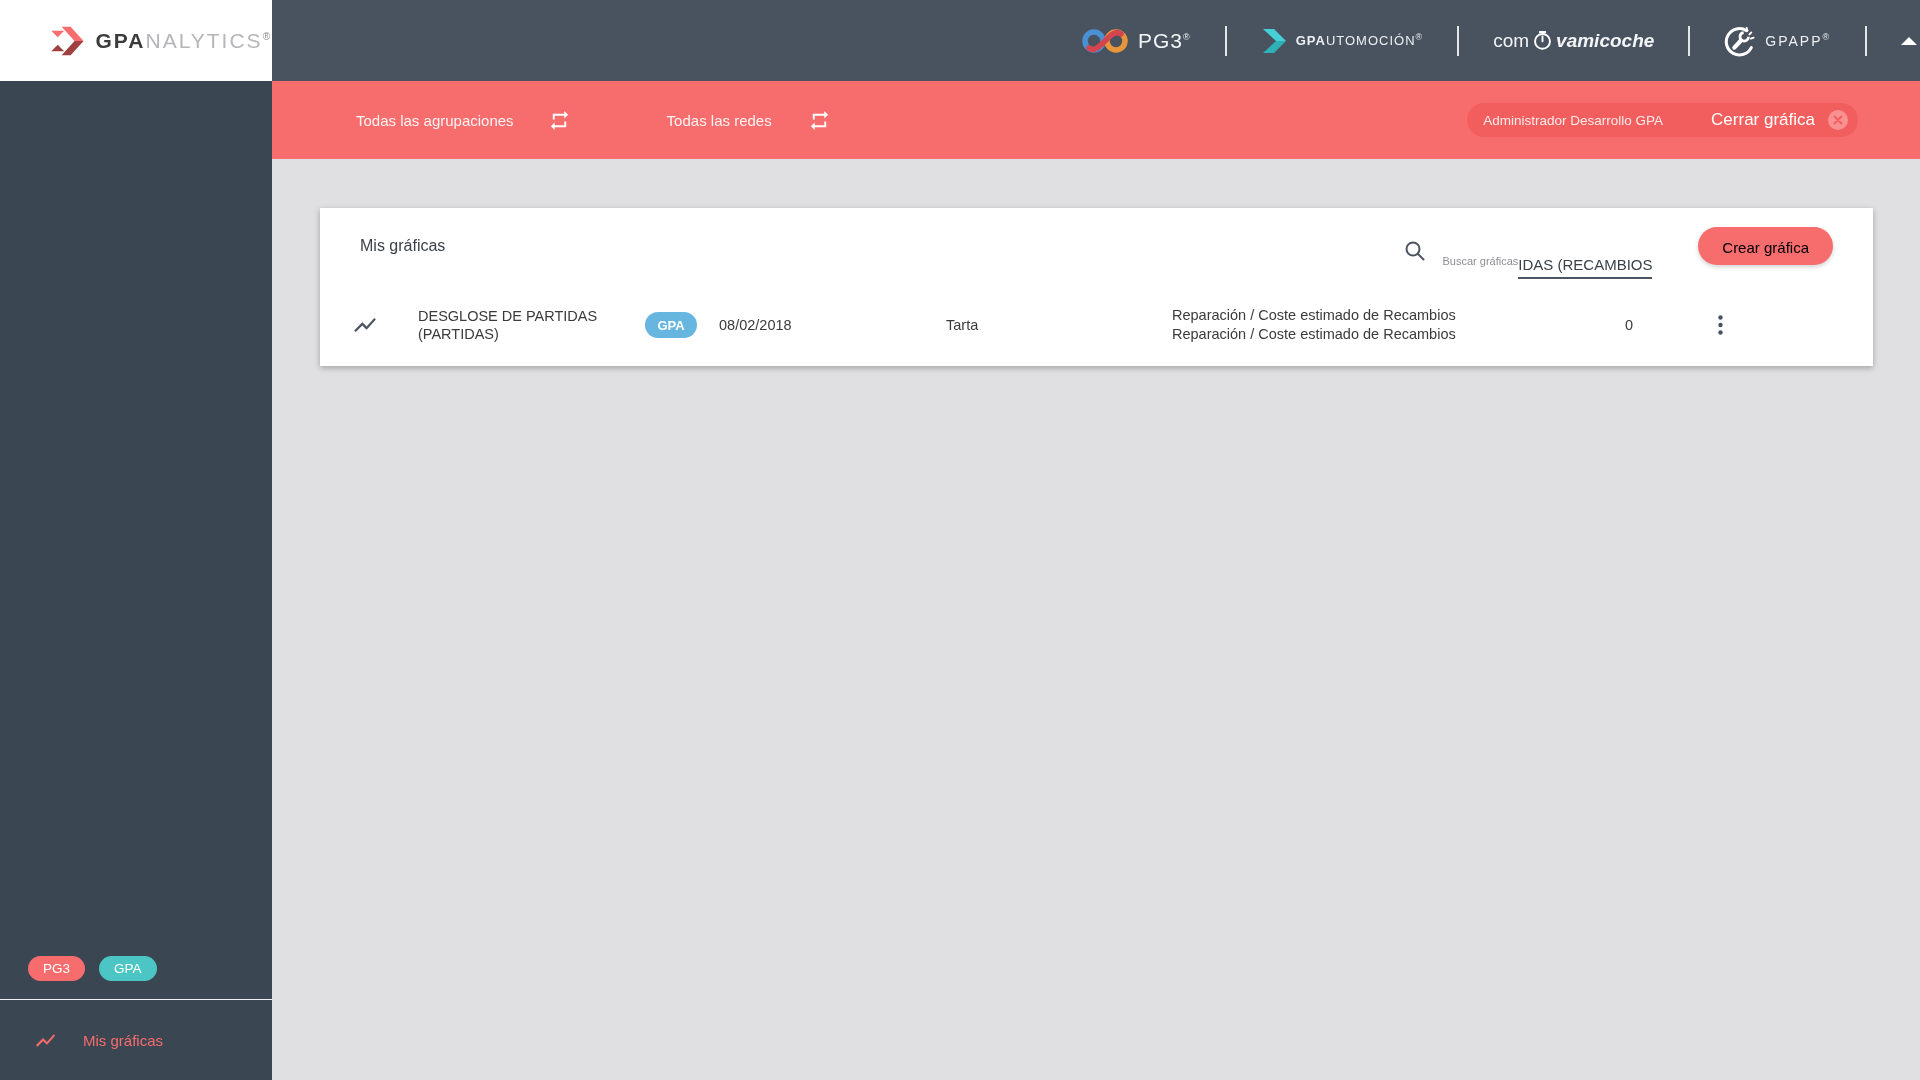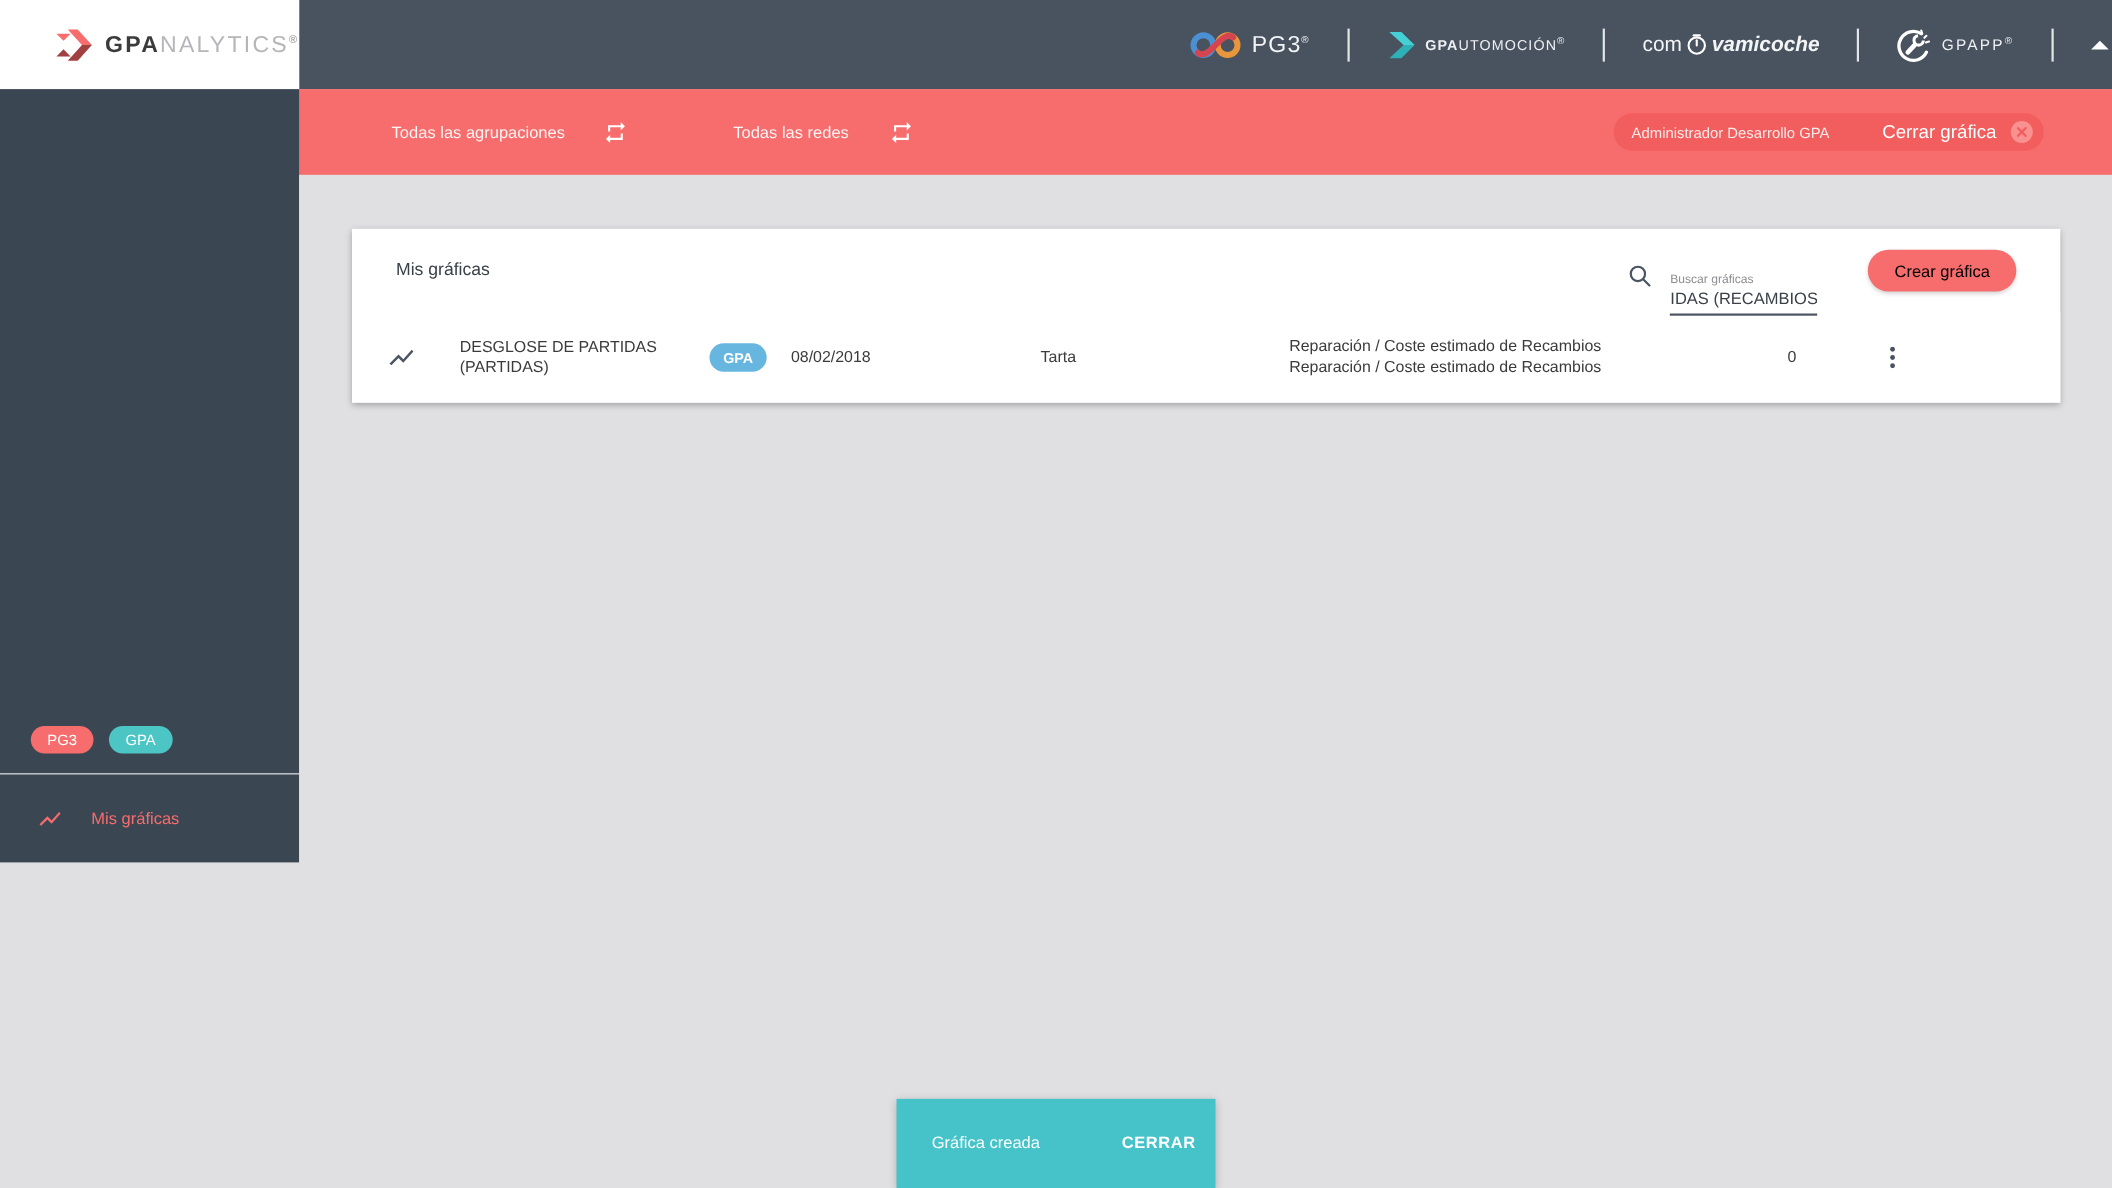--- a/index.html
+++ b/index.html
@@ -41,21 +41,21 @@
   .fb-groupings{margin-left:84px;}
   .fb-icon1{margin-left:34px;}
   .fb-networks{margin-left:96px;}
   .fb-icon2{margin-left:36px;}
   .session-chip{margin-left:auto;margin-right:62px;height:34px;border-radius:17px;background:var(--coral-dark);display:flex;align-items:center;padding:0 9px 0 16px;}
   .session-user{font-size:13.5px;color:#FBEAEA;}
   .session-logout{font-size:17px;color:#fff;margin-left:48px;cursor:pointer;}
   .session-close{margin-left:12px;display:flex;}
 
   
-  .sidebar{position:absolute;left:0;top:0;width:272px;height:784px;background:var(--slate-sidebar);display:flex;flex-direction:column;}
+  .sidebar{position:absolute;left:0;top:0;width:272px;height:1080px;background:var(--slate-sidebar);display:flex;flex-direction:column;}
   .logo-box{height:81px;background:#fff;display:flex;align-items:center;padding-left:50px;gap:12px;}
   .logo-text{font-size:21px;letter-spacing:2px;color:#3B3B3B;white-space:nowrap;}
   .logo-text .light{color:#B5B5BA;font-weight:400;}
   .logo-text .b{font-weight:bold;}
   .logo-reg{font-size:10px;color:#8A8A8E;vertical-align:super;}
   .sidebar-bottom{margin-top:auto;}
   .badges{display:flex;gap:14px;padding:0 0 18px 28px;}
   .pill{height:25px;border-radius:13px;display:inline-flex;align-items:center;padding:0 15px;font-size:13.5px;color:#fff;}
   .pill-pg3{background:var(--coral);}
   .pill-gpa{background:var(--badge-teal);}
@@ -64,21 +64,21 @@
   .nav-label{font-size:15px;color:#DFE3E8;}
   .nav-item.active .nav-label{color:var(--coral);}
 
   
   .content{position:absolute;left:272px;top:159px;width:1648px;height:921px;background:var(--bg-gray);}
   .card{position:absolute;left:48px;top:49px;width:1553px;background:#fff;box-shadow:0 2px 6px rgba(0,0,0,.28);}
   .card-top{height:76px;display:flex;align-items:center;padding:0 40px;}
   .card-title{font-size:16px;color:var(--txt-dark);}
   .search-group{margin-left:auto;display:flex;align-items:center;}
   .search-icon{margin-right:16px;margin-top:10px;}
-  .search-field{display:flex;flex-direction:column;margin-top:42px;}
+  .search-field{display:flex;flex-direction:row;margin-top:42px;}
   .search-label{font-size:11px;color:#8D8D93;margin-bottom:3px;}
   .search-input{width:134px;border:none;outline:none;border-bottom:2px solid var(--slate-icon);font-size:15px;color:var(--txt-dark);padding:1px 0 4px;background:transparent;font-family:inherit;}
   .create-btn{margin-left:46px;height:38px;border:none;border-radius:19px;background:var(--coral);color:#000000;font-size:15px;padding:12px 24px;font-family:inherit;cursor:pointer;box-shadow:0 2px 4px rgba(0,0,0,.18);}
 
   .grid{display:grid;grid-template-columns:98px 227px 74px 227px 226px 450px 88px 1fr;align-items:center;}
   .t-head{height:82px;background:var(--thead-gray);}
   .t-head .cell{font-size:13px;color:var(--txt-gray);}
   .t-row{height:82px;background:#fff;}
   .t-row .cell{font-size:14.5px;color:#3B3B3B;}
   .cell-icon{display:flex;justify-content:flex-start;padding-left:32px;}
@@ -243,18 +243,14 @@
               <circle cx="2.5" cy="10" r="2.2" fill="#49525F"></circle>
               <circle cx="2.5" cy="17.5" r="2.2" fill="#49525F"></circle>
             </svg>
           </button>
         </div>
       </div>
 
     </section>
   </div>
 
-  <div class="toast">
-    <span class="toast-msg">Gráfica creada</span>
-    <button class="toast-action">CERRAR</button>
-  </div>
 
 </div>
 
 </body></html>

